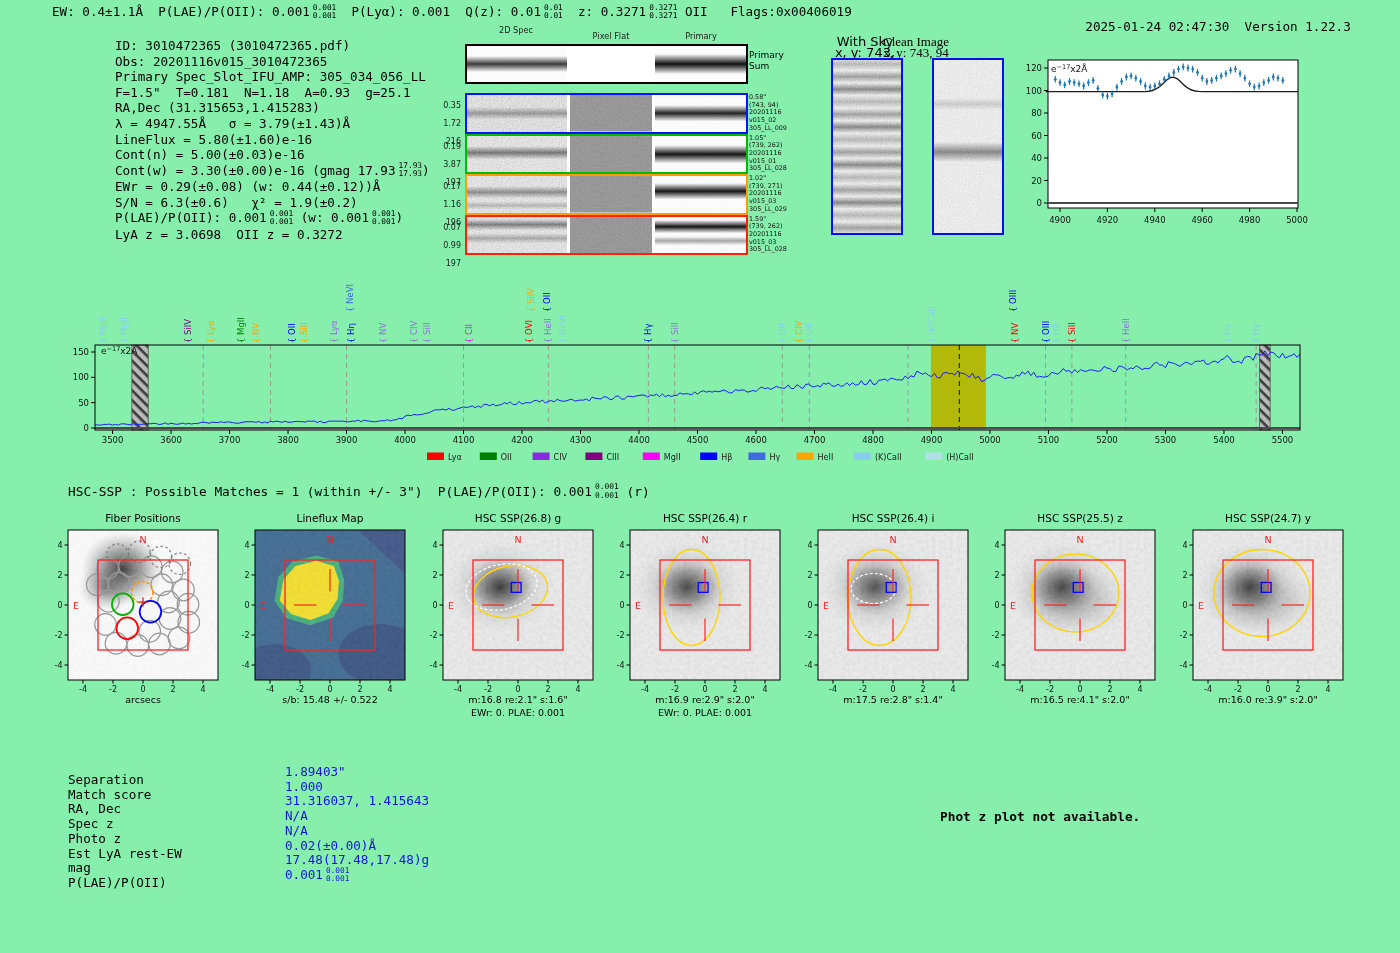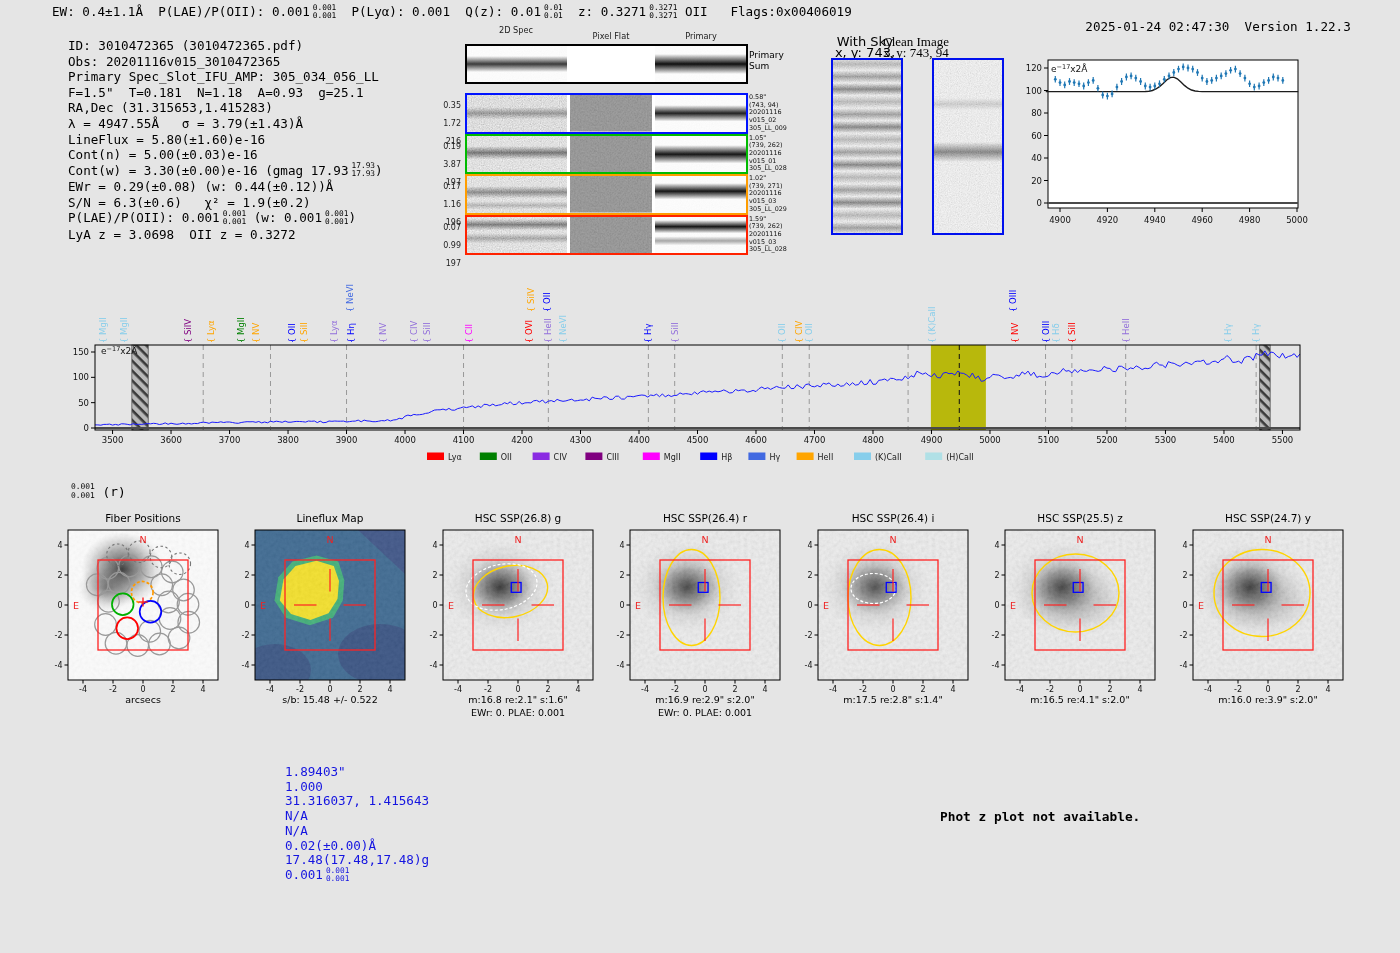--- a/index.html
+++ b/index.html
@@ -1,24 +1,24 @@
 <!DOCTYPE html>
 <html><head>
 <meta charset="utf-8">
 <style>
   html,body{margin:0;padding:0;background:#fff;}
-  .page{position:relative;width:1400px;height:953px;background:#e5e5e5;overflow:hidden;
+  .page{position:relative;width:1400px;height:953px;background:#86efac;overflow:hidden;
         font-family:"DejaVu Sans",sans-serif;color:#000;}
   .abs{position:absolute;}
   .mono{font-family:"DejaVu Sans Mono",monospace;white-space:pre;}
   .frac{display:inline-block;vertical-align:middle;line-height:1.02;font-size:0.62em;
         text-align:left;margin-left:3px;transform:translateY(-1px);}
   .frac span{display:block;}
   .hline{font-size:12.6px;}
-  .iline{font-size:12.6px;line-height:15.6px;}
+  .iline{font-size:12.6px;line-height:15.6px;margin-left:47px;}
   .specrow{position:absolute;border-style:solid;border-width:2px;background:#fff;}
   .strip{position:absolute;top:0;height:100%;}
   .leftlab{font-size:8px;line-height:18px;text-align:right;color:#222;}
   .rightlab{font-size:6.4px;line-height:7.7px;color:#111;}
   .coltitle{font-size:8.2px;color:#222;text-align:center;}
   .skytitle{font-size:13px;text-align:center;line-height:10.5px;}
   .tbl-line{font-size:12.6px;line-height:14.7px;}
   svg{display:block;}
 </style>
 </head>
@@ -468,21 +468,21 @@
       <rect x="693.4" y="190.5" width="17" height="7.5" fill="#4169e1"></rect>
       <text x="714.4" y="197.5" font-size="8" fill="#222">Hγ</text>
       <rect x="741.6" y="190.5" width="17" height="7.5" fill="#ffa500"></rect>
       <text x="762.6" y="197.5" font-size="8" fill="#222">HeII</text>
       <rect x="799" y="190.5" width="17" height="7.5" fill="#87ceeb"></rect>
       <text x="820" y="197.5" font-size="8" fill="#222">(K)CaII</text>
       <rect x="870.2" y="190.5" width="17" height="7.5" fill="#b0e0e6"></rect>
       <text x="891.2" y="197.5" font-size="8" fill="#222">(H)CaII</text>
     </svg>
 
-  <div class="abs mono" style="left:68px;top:484px;font-size:12.8px;" id="hsc-line"><span class="frac"><span>0.001</span><span>0.001</span></span><span> (r)</span></div>
+  <div class="abs mono" style="left:68px;top:484px;font-size:12.8px;" id="hsc-line"><span>HSC-SSP : Possible Matches = 1 (within +/- 3")  P(LAE)/P(OII): 0.001</span><span class="frac"><span>0.001</span><span>0.001</span></span><span> (r)</span></div>
 
   <div id="cutout-row">
       <svg class="abs" style="left:43px;top:512px;" width="200" height="212" viewBox="0 0 200 212">
         <text x="100" y="10" font-size="10.5" text-anchor="middle" fill="#000">Fiber Positions</text>
         <g clip-path="url(#cutclip)">
           <rect x="25" y="18" width="150" height="150" fill="#fdfdfd"></rect>
           <ellipse cx="79" cy="57" rx="41" ry="37" fill="url(#blobg)" opacity="0.92"></ellipse>
           <ellipse cx="63" cy="76" rx="28" ry="24" fill="url(#blobg)" opacity="0.5"></ellipse>
           <rect x="25" y="18" width="150" height="150" filter="url(#fnoise3)" opacity="0.08"></rect>
           <circle cx="64.75" cy="56.25" r="10.8" fill="none" stroke="#999" stroke-width="1.2"></circle>
@@ -783,16 +783,17 @@
         <line x1="21.5" y1="63" x2="25" y2="63" stroke="#000"></line>
         <text x="19.5" y="65.8" font-size="8" text-anchor="end" fill="#111">2</text>
         <line x1="160" y1="168" x2="160" y2="171.5" stroke="#000"></line>
         <text x="160" y="180" font-size="8" text-anchor="middle" fill="#111">4</text>
         <line x1="21.5" y1="33" x2="25" y2="33" stroke="#000"></line>
         <text x="19.5" y="35.8" font-size="8" text-anchor="end" fill="#111">4</text>
         <text x="100" y="191" font-size="9.5" text-anchor="middle" fill="#000">m:16.0  re:3.9"  s:2.0"</text>
       </svg>
     </div>
 
+  <div class="abs mono" style="left:68px;top:773px;" id="tbl-labels"><div class="tbl-line">Separation</div><div class="tbl-line">Match score</div><div class="tbl-line">RA, Dec</div><div class="tbl-line">Spec z</div><div class="tbl-line">Photo z</div><div class="tbl-line">Est LyA rest-EW</div><div class="tbl-line">mag</div><div class="tbl-line">P(LAE)/P(OII)</div></div>
   <div class="abs mono" style="left:285px;top:765px;" id="tbl-values"><div class="tbl-line" style="color:#1414e0">1.89403"</div><div class="tbl-line" style="color:#1414e0">1.000</div><div class="tbl-line" style="color:#1414e0">31.316037, 1.415643</div><div class="tbl-line" style="color:#1414e0">N/A</div><div class="tbl-line" style="color:#1414e0">N/A</div><div class="tbl-line" style="color:#1414e0">0.02(±0.00)Å</div><div class="tbl-line" style="color:#1414e0">17.48(17.48,17.48)g</div><div class="tbl-line" style="color:#1414e0">0.001<span class="frac"><span>0.001</span><span>0.001</span></span></div></div>
   <div class="abs mono" style="left:940px;top:809px;font-size:12.8px;font-weight:bold;">Phot z plot not available.</div>
 
 </div>
 
 </body></html>

